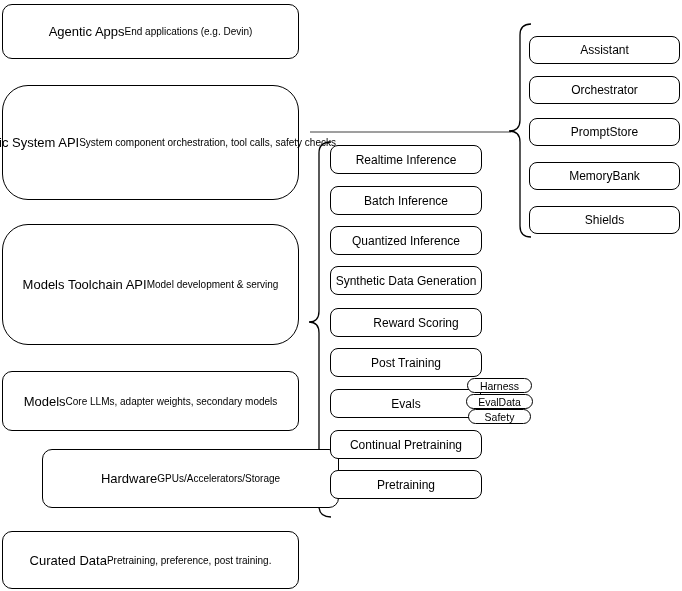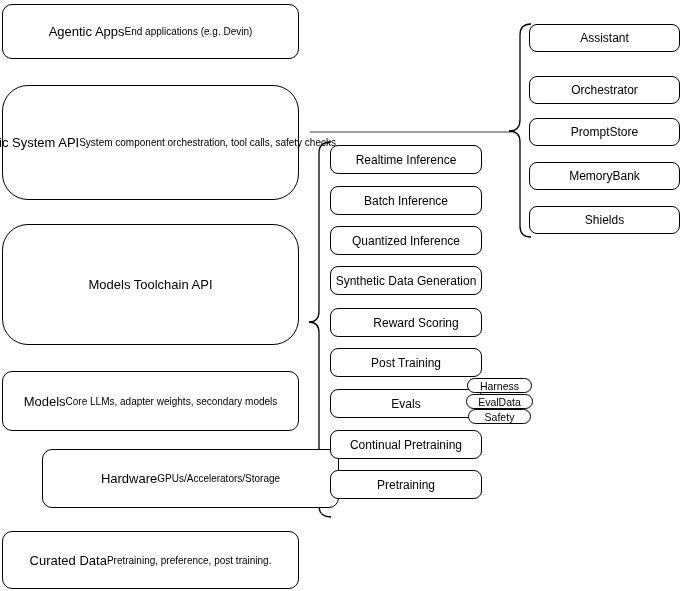--- a/index.html
+++ b/index.html
@@ -73,20 +73,21 @@
     <div class="layer-sub">End applications (e.g. Devin)</div>
   </div>
 
   <div class="layer-box r2" style="top:85px;height:115px;">
     <div class="layer-title">Agentic System API</div>
     <div class="layer-sub">System component orchestration, tool calls, safety checks</div>
   </div>
 
   <div class="layer-box r2" style="top:224px;height:121px;">
     <div class="layer-title">Models Toolchain API</div>
+    <div class="layer-sub">Model development &amp; serving</div>
   </div>
 
   <div class="layer-box r1" style="top:371px;height:60px;">
     <div class="layer-title">Models</div>
     <div class="layer-sub">Core LLMs, adapter weights, secondary models</div>
   </div>
 
   <div class="layer-box r1" style="top:449px;height:59px;margin-left:40px;">
     <div class="layer-title">Hardware</div>
     <div class="layer-sub">GPUs/Accelerators/Storage</div>
@@ -104,19 +105,19 @@
   <div class="mid-box" style="top:308px;padding-left:20px;">Reward Scoring</div>
   <div class="mid-box" style="top:348px;">Post Training</div>
   <div class="mid-box" style="top:389px;">Evals</div>
   <div class="mid-box" style="top:430px;">Continual Pretraining</div>
   <div class="mid-box" style="top:470px;">Pretraining</div>
 
   <div class="pill" style="left:467px;top:378px;width:65px;">Harness</div>
   <div class="pill" style="left:466px;top:394px;width:67px;">EvalData</div>
   <div class="pill" style="left:468px;top:409px;width:63px;">Safety</div>
 
-  <div class="right-box" style="top:24px;">Assistant</div>
+  <div class="right-box" style="top:36px;">Assistant</div>
   <div class="right-box" style="top:76px;">Orchestrator</div>
   <div class="right-box" style="top:118px;">PromptStore</div>
   <div class="right-box" style="top:162px;">MemoryBank</div>
   <div class="right-box" style="top:206px;">Shields</div>
 
 </div>
 
 </body></html>

